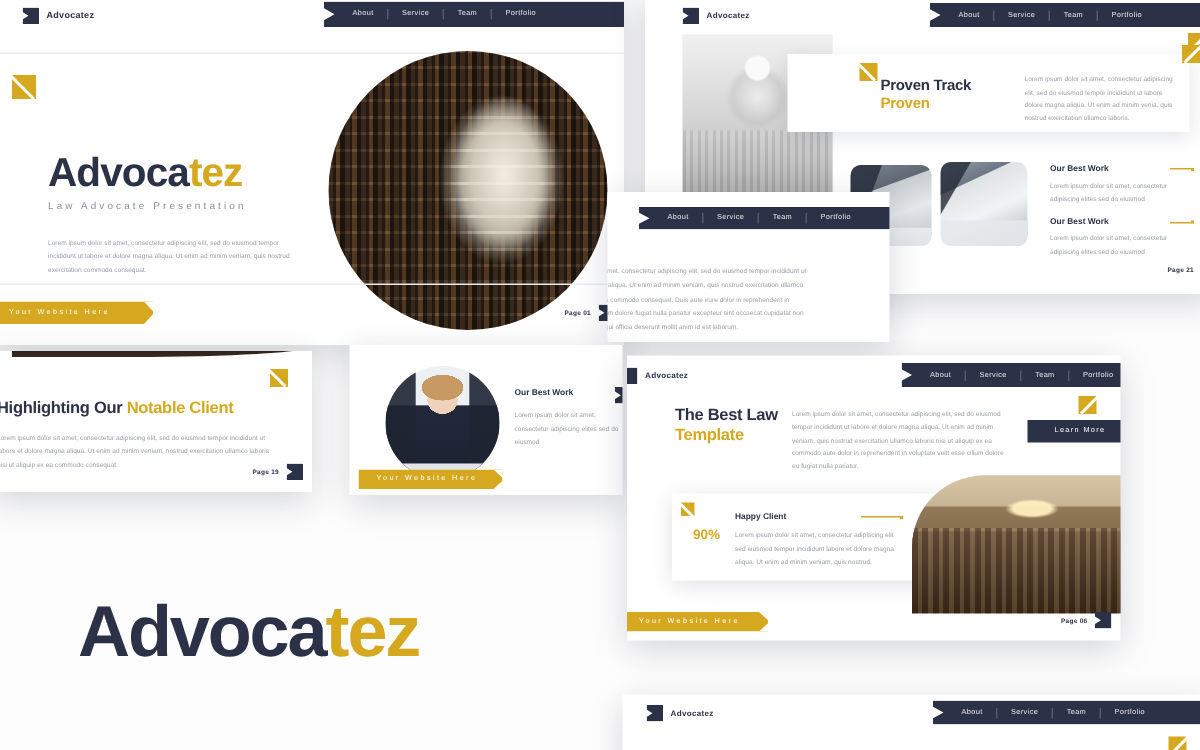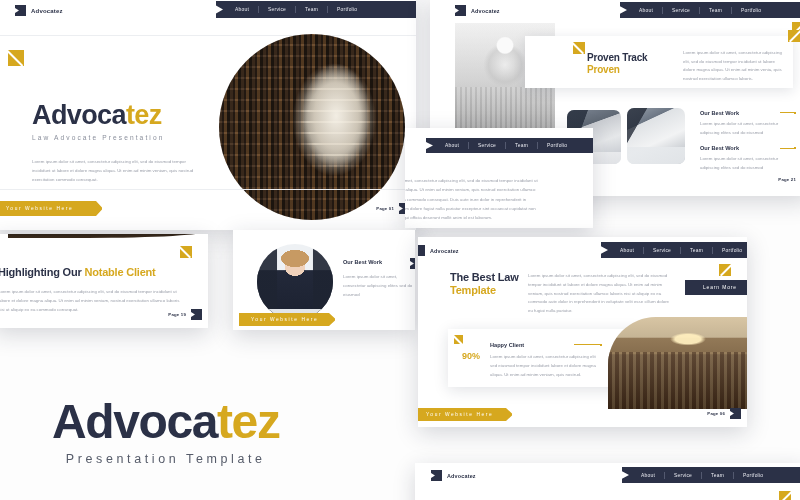--- a/index.html
+++ b/index.html
@@ -384,21 +384,20 @@
     <div style="position:absolute;right:6px;bottom:8px;display:flex;align-items:center;gap:5px;">
       <span class="pagenum">Page 06</span>
       <div class="logo-mark"></div>
     </div>
   </div>
 
   <div style="position:absolute;left:52px;top:398px;">
     <div style="font-size:48px;font-weight:bold;color:#2b3147;letter-spacing:-1.4px;line-height:1;">
       <span>Advoca</span><span style="color:#d6a81f;">tez</span>
     </div>
-    <div style="font-size:12.5px;color:#555b69;letter-spacing:3.6px;margin-top:6px;text-align:center;">Presentation Template</div>
   </div>
 
   <div class="slide" style="left:415px;top:463px;width:390px;height:60px;">
     <div class="logo" style="position:absolute;left:16px;top:7px;">
       <div class="logo-mark"></div>
       <span class="logo-text">Advocatez</span>
     </div>
     <div class="nav" style="position:absolute;left:207px;top:4px;width:178px;height:16px;">
       <span class="nav-item">About</span>
       <span class="nav-sep"></span>

